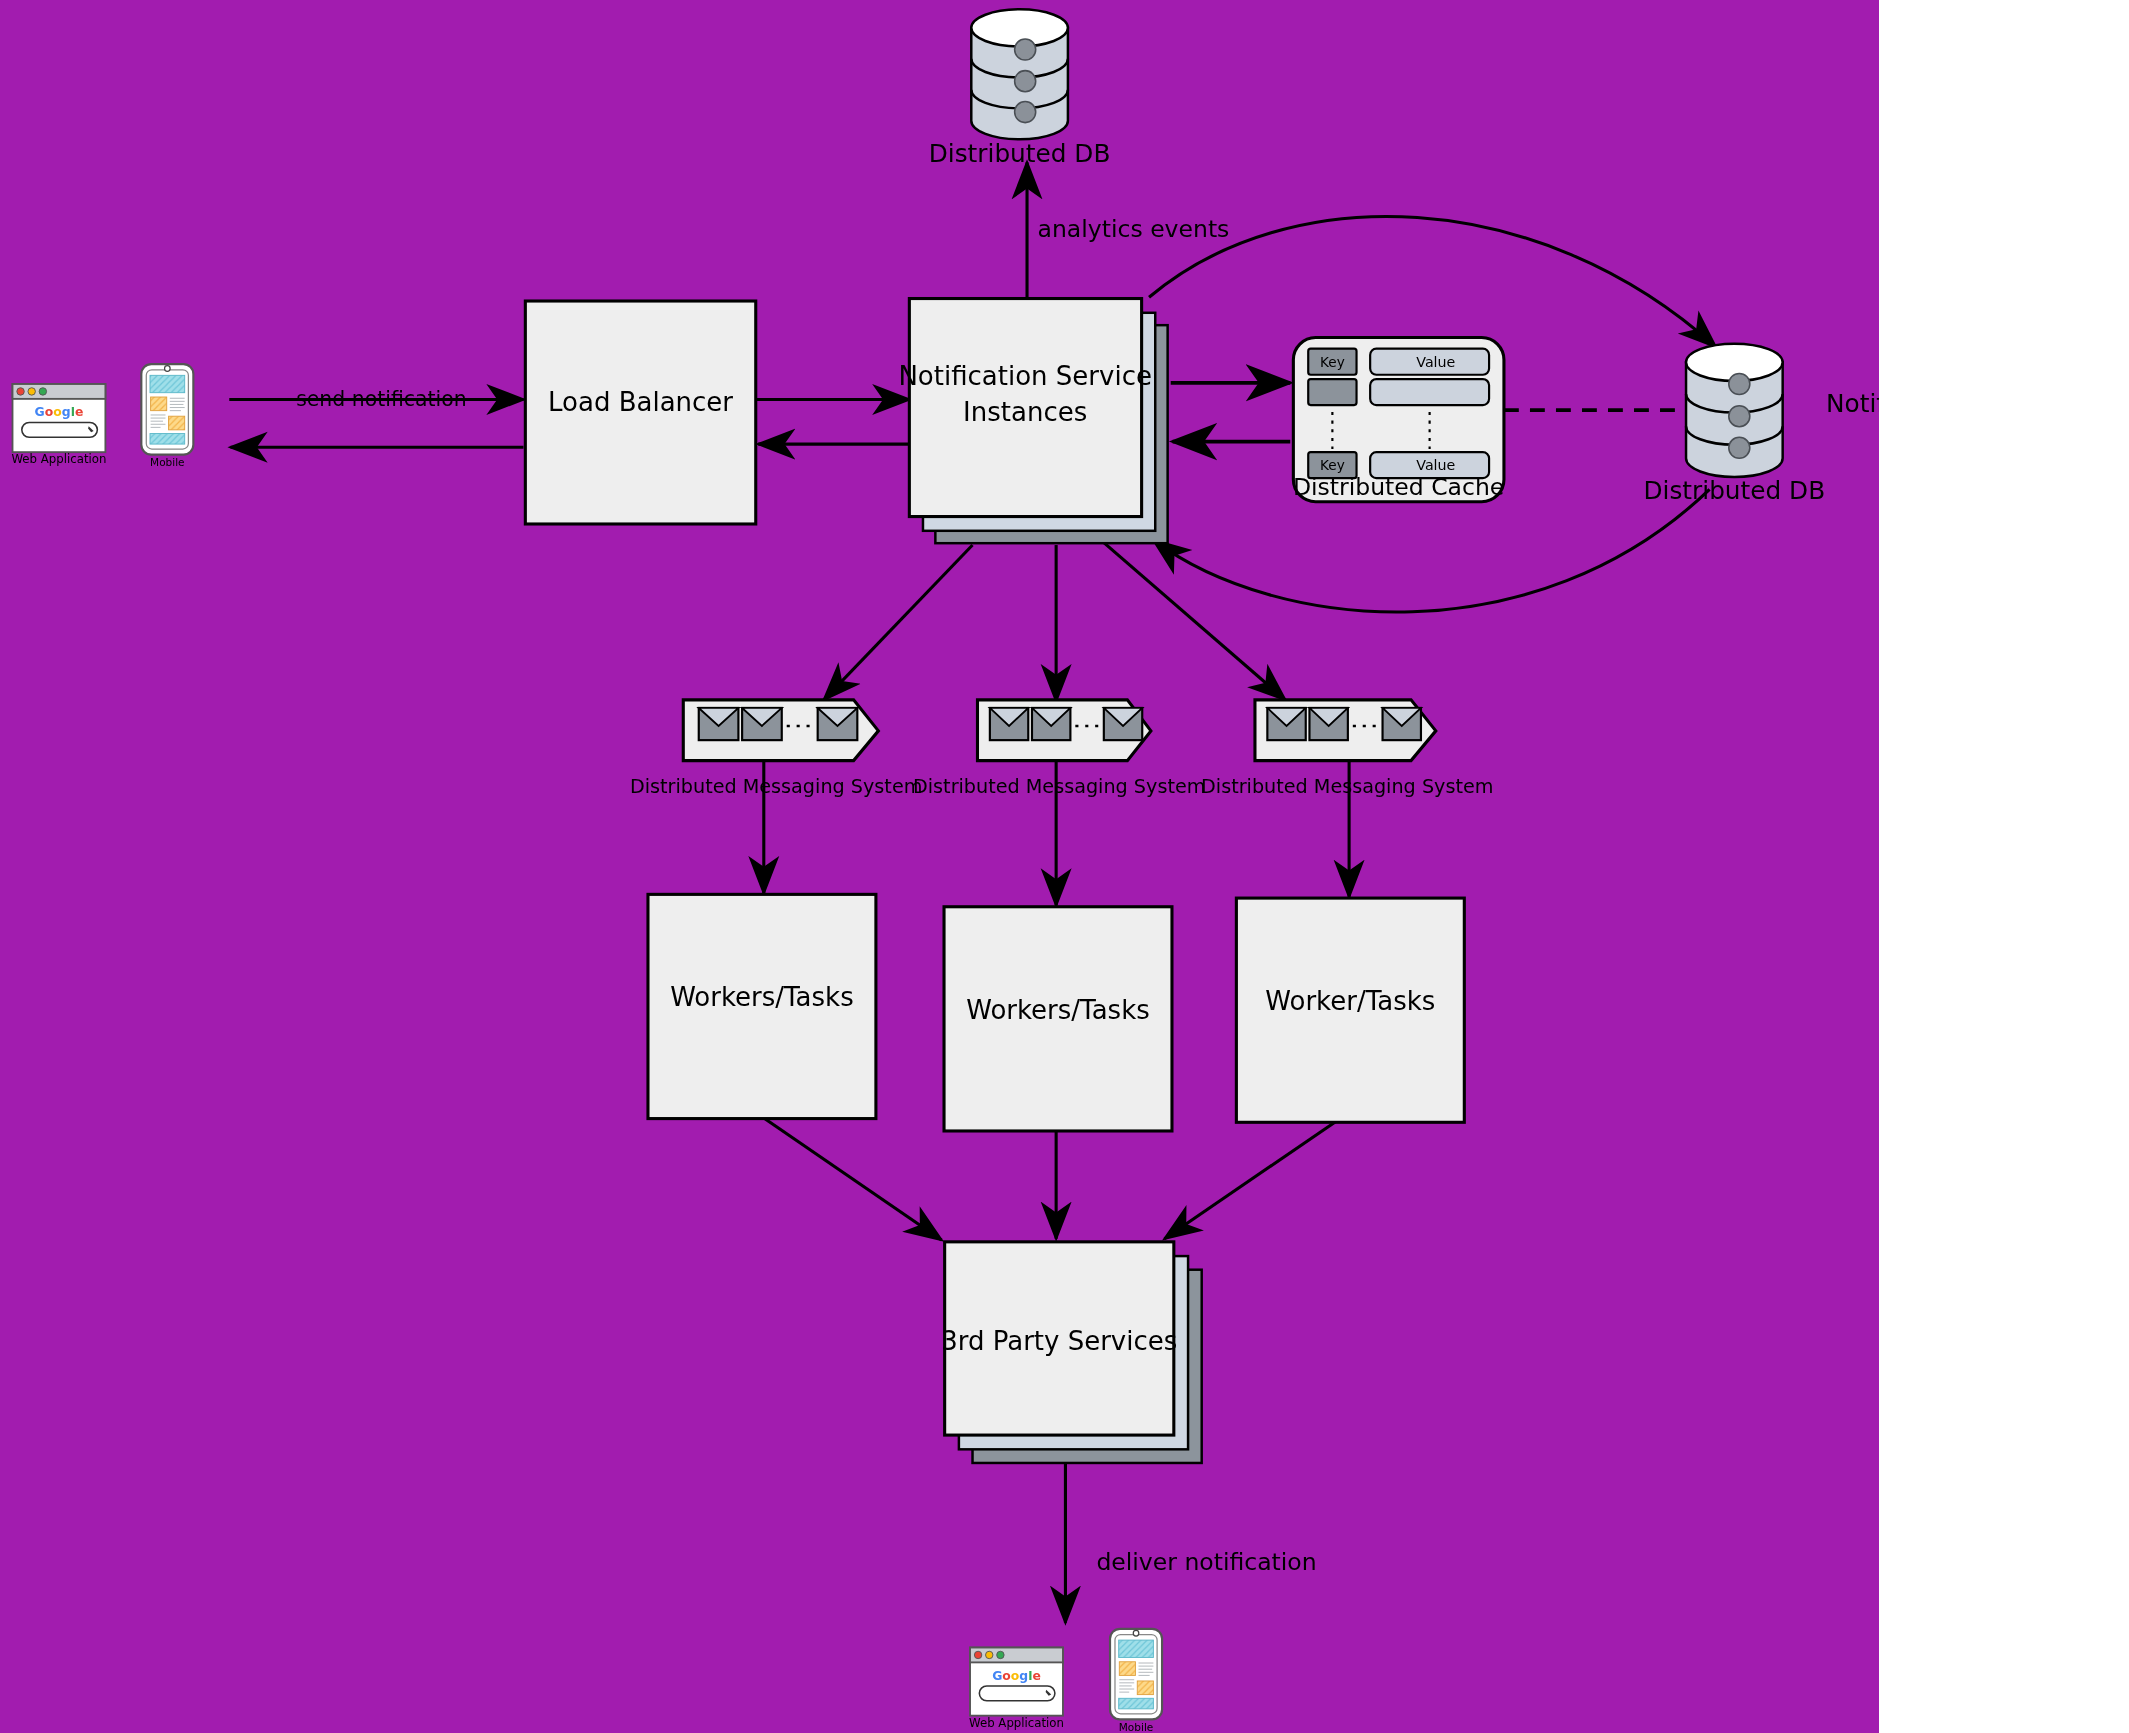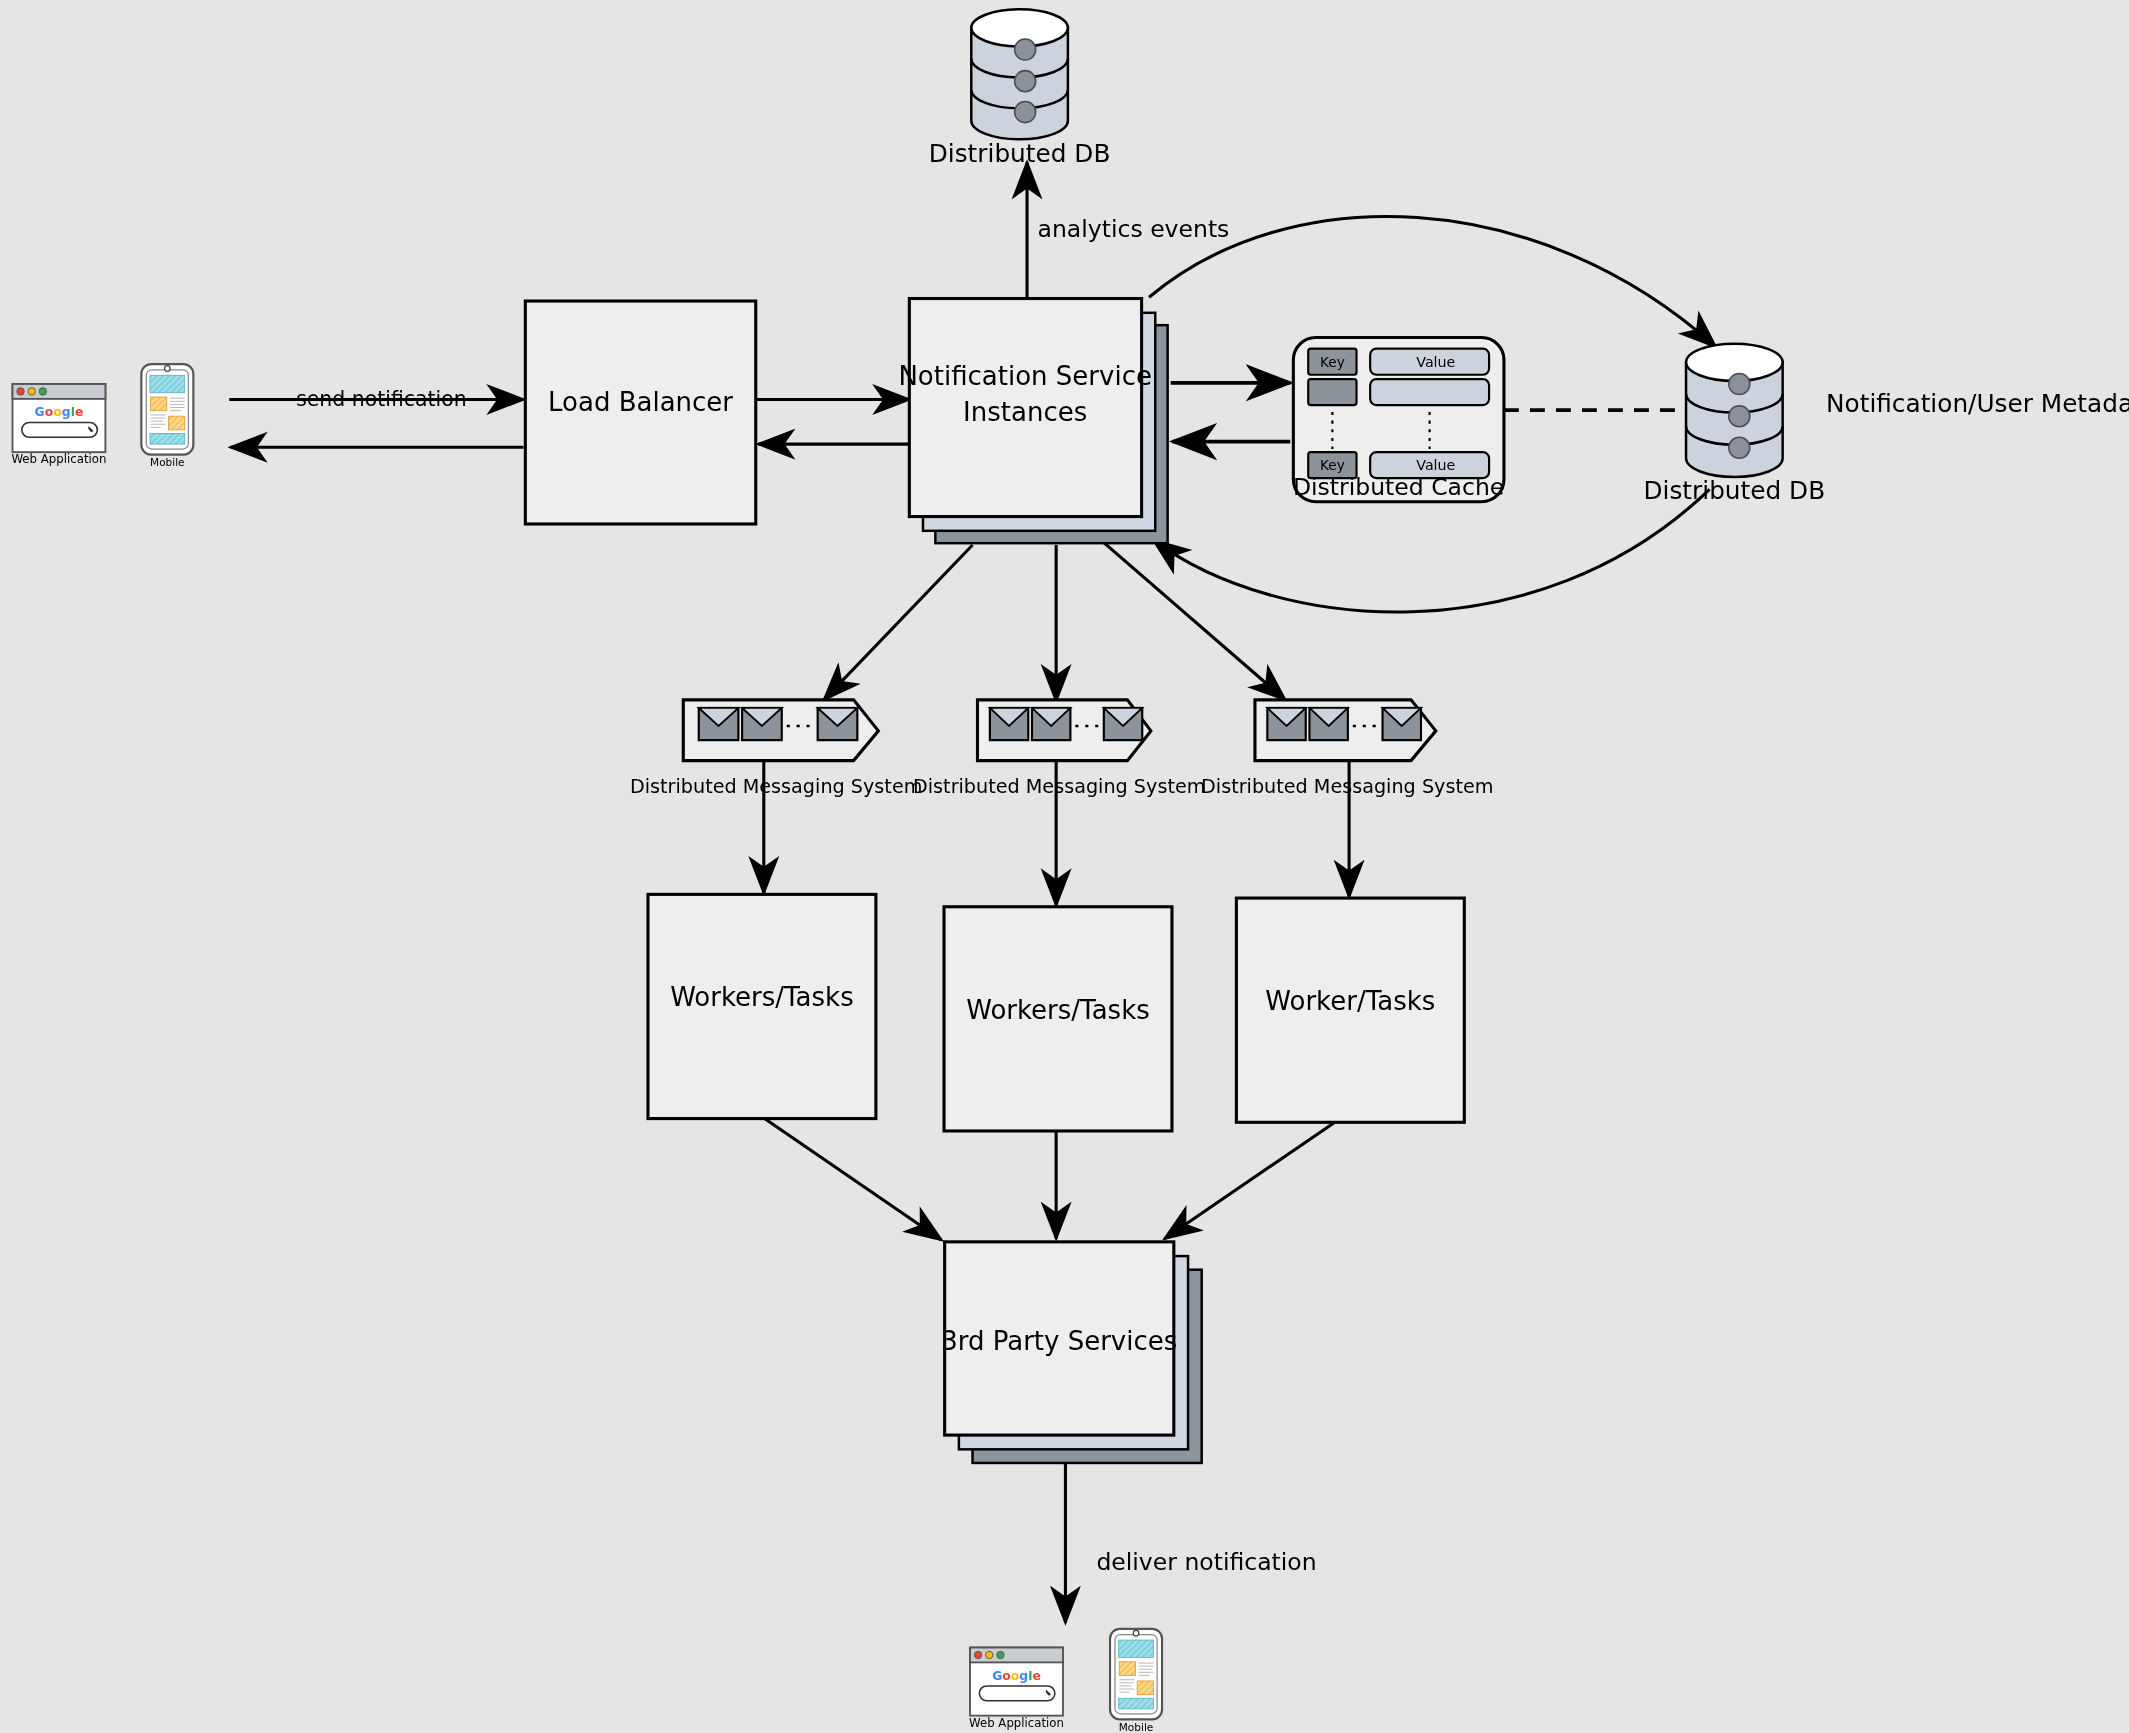--- a/index.html
+++ b/index.html
@@ -1,17 +1,17 @@
 <!DOCTYPE html>
 <html style="font-size:10px"><head>
 <meta charset="utf-8">
 <style>
   html,body{margin:0;padding:0;background:#ffffff;}
   body{font-family:"DejaVu Sans",sans-serif;}
-  #stage{position:relative;width:2129px;height:1733px;background:#e5e5e5;overflow:hidden;}
+  #stage{position:relative;width:1879px;height:1733px;background:#a21caf;overflow:hidden;}
   #stage svg.layer{position:absolute;left:0;top:0;width:2129px;height:1733px;overflow:visible;}
   text{font-family:"DejaVu Sans",sans-serif;fill:#000;}
 </style>
 </head>
 <body>
 
 <div id="stage">
 
   <svg class="layer" viewBox="0 0 3437 2798">
     <defs>

